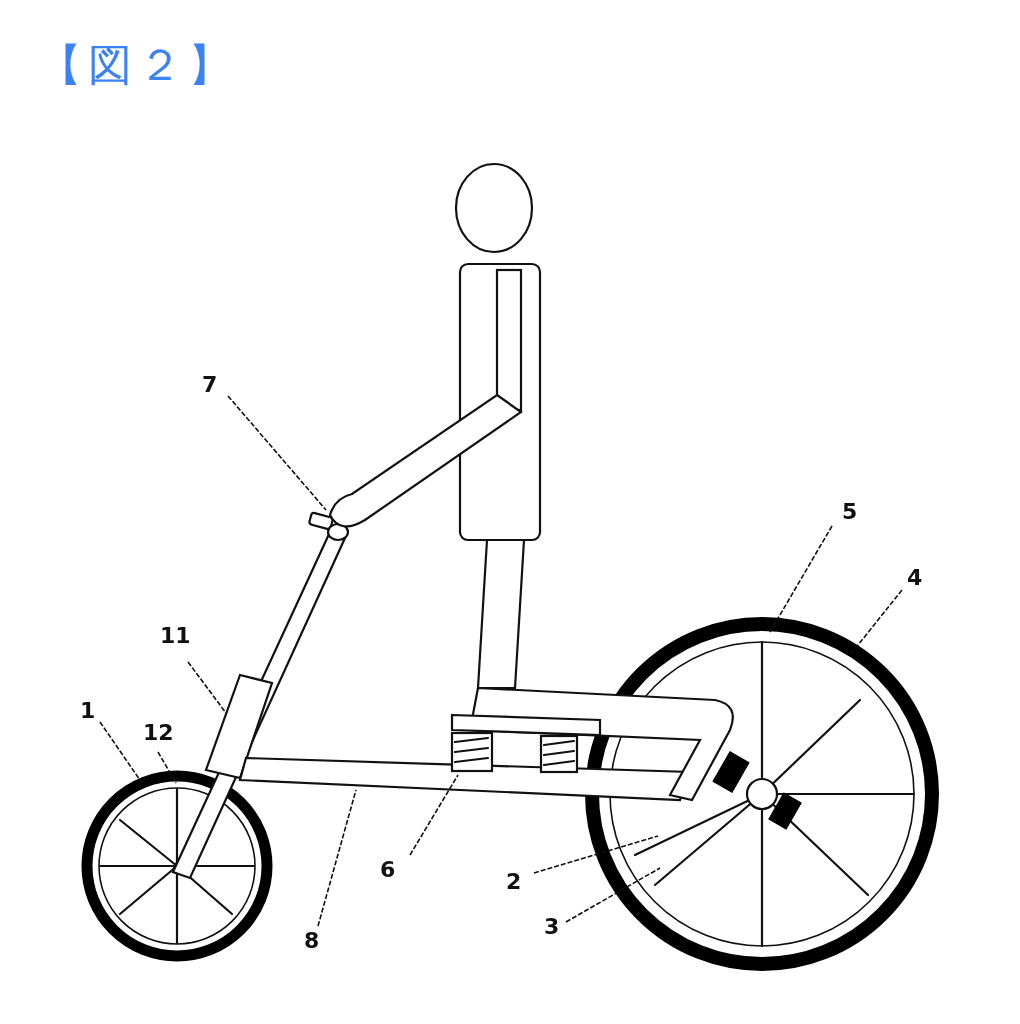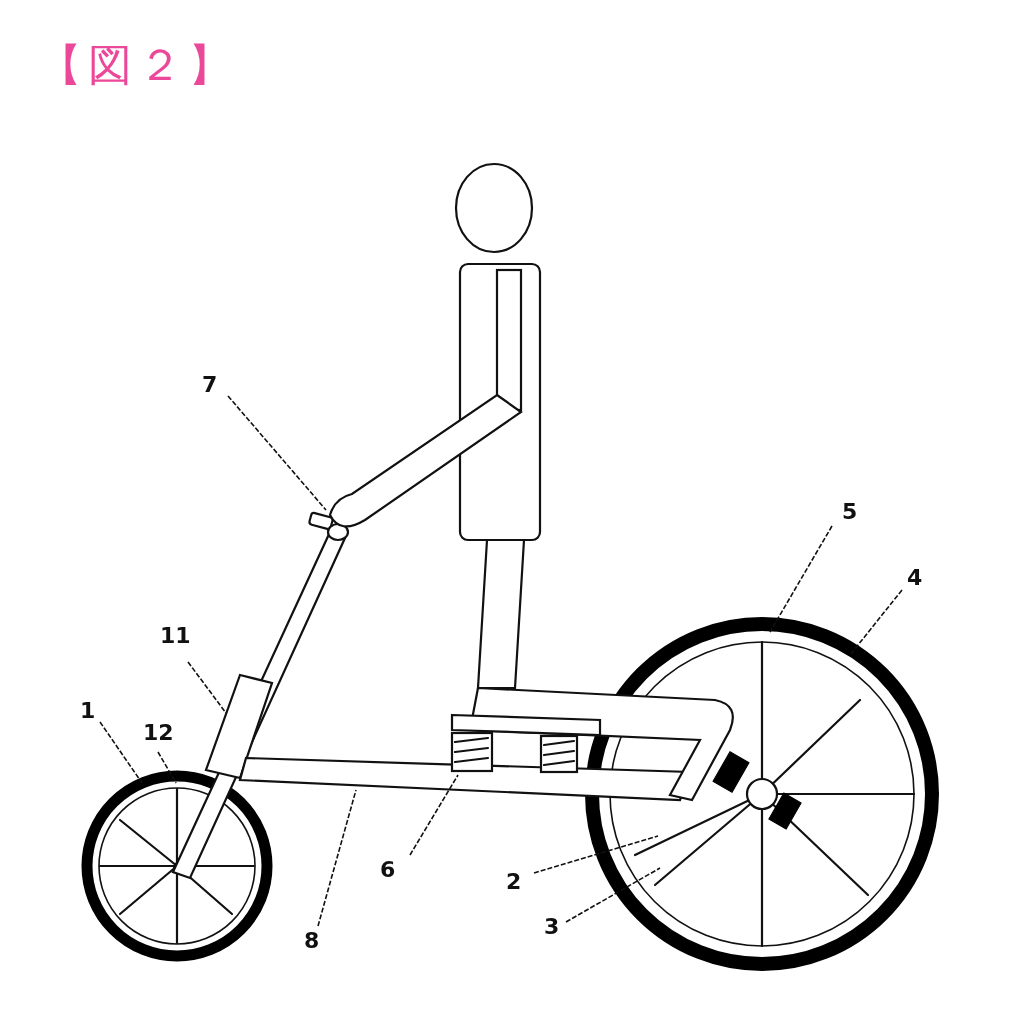--- a/index.html
+++ b/index.html
@@ -1,17 +1,17 @@
 <!DOCTYPE html>
 <html><head>
   <meta charset="utf-8">
   <style>
     html, body { margin: 0; padding: 0; background: #ffffff; }
     body { width: 1020px; height: 1024px; position: relative; overflow: hidden; font-family: "DejaVu Serif", serif; }
-    .fig-title { position: absolute; left: 38px; top: 36px; font-size: 44px; color: #ec4899; letter-spacing: 6px; font-family: "DejaVu Serif", serif; }
+    .fig-title { position: absolute; left: 38px; top: 36px; font-size: 44px; color: #3b82f6; letter-spacing: 6px; font-family: "DejaVu Serif", serif; }
     svg { position: absolute; left: 0; top: 0; }
     .lbl { font-family: "DejaVu Sans", sans-serif; font-weight: bold; font-size: 22px; fill: #111; }
     .ln { stroke: #111; stroke-width: 2.2; fill: none; stroke-linecap: round; stroke-linejoin: round; }
     .thin { stroke: #111; stroke-width: 1.6; fill: none; }
     .tire { stroke: #000; fill: none; }
     .solid { fill: #000; stroke: #000; }
     .white { fill: #fff; stroke: #111; stroke-width: 2.2; }
   </style>
 </head>
 <body>

